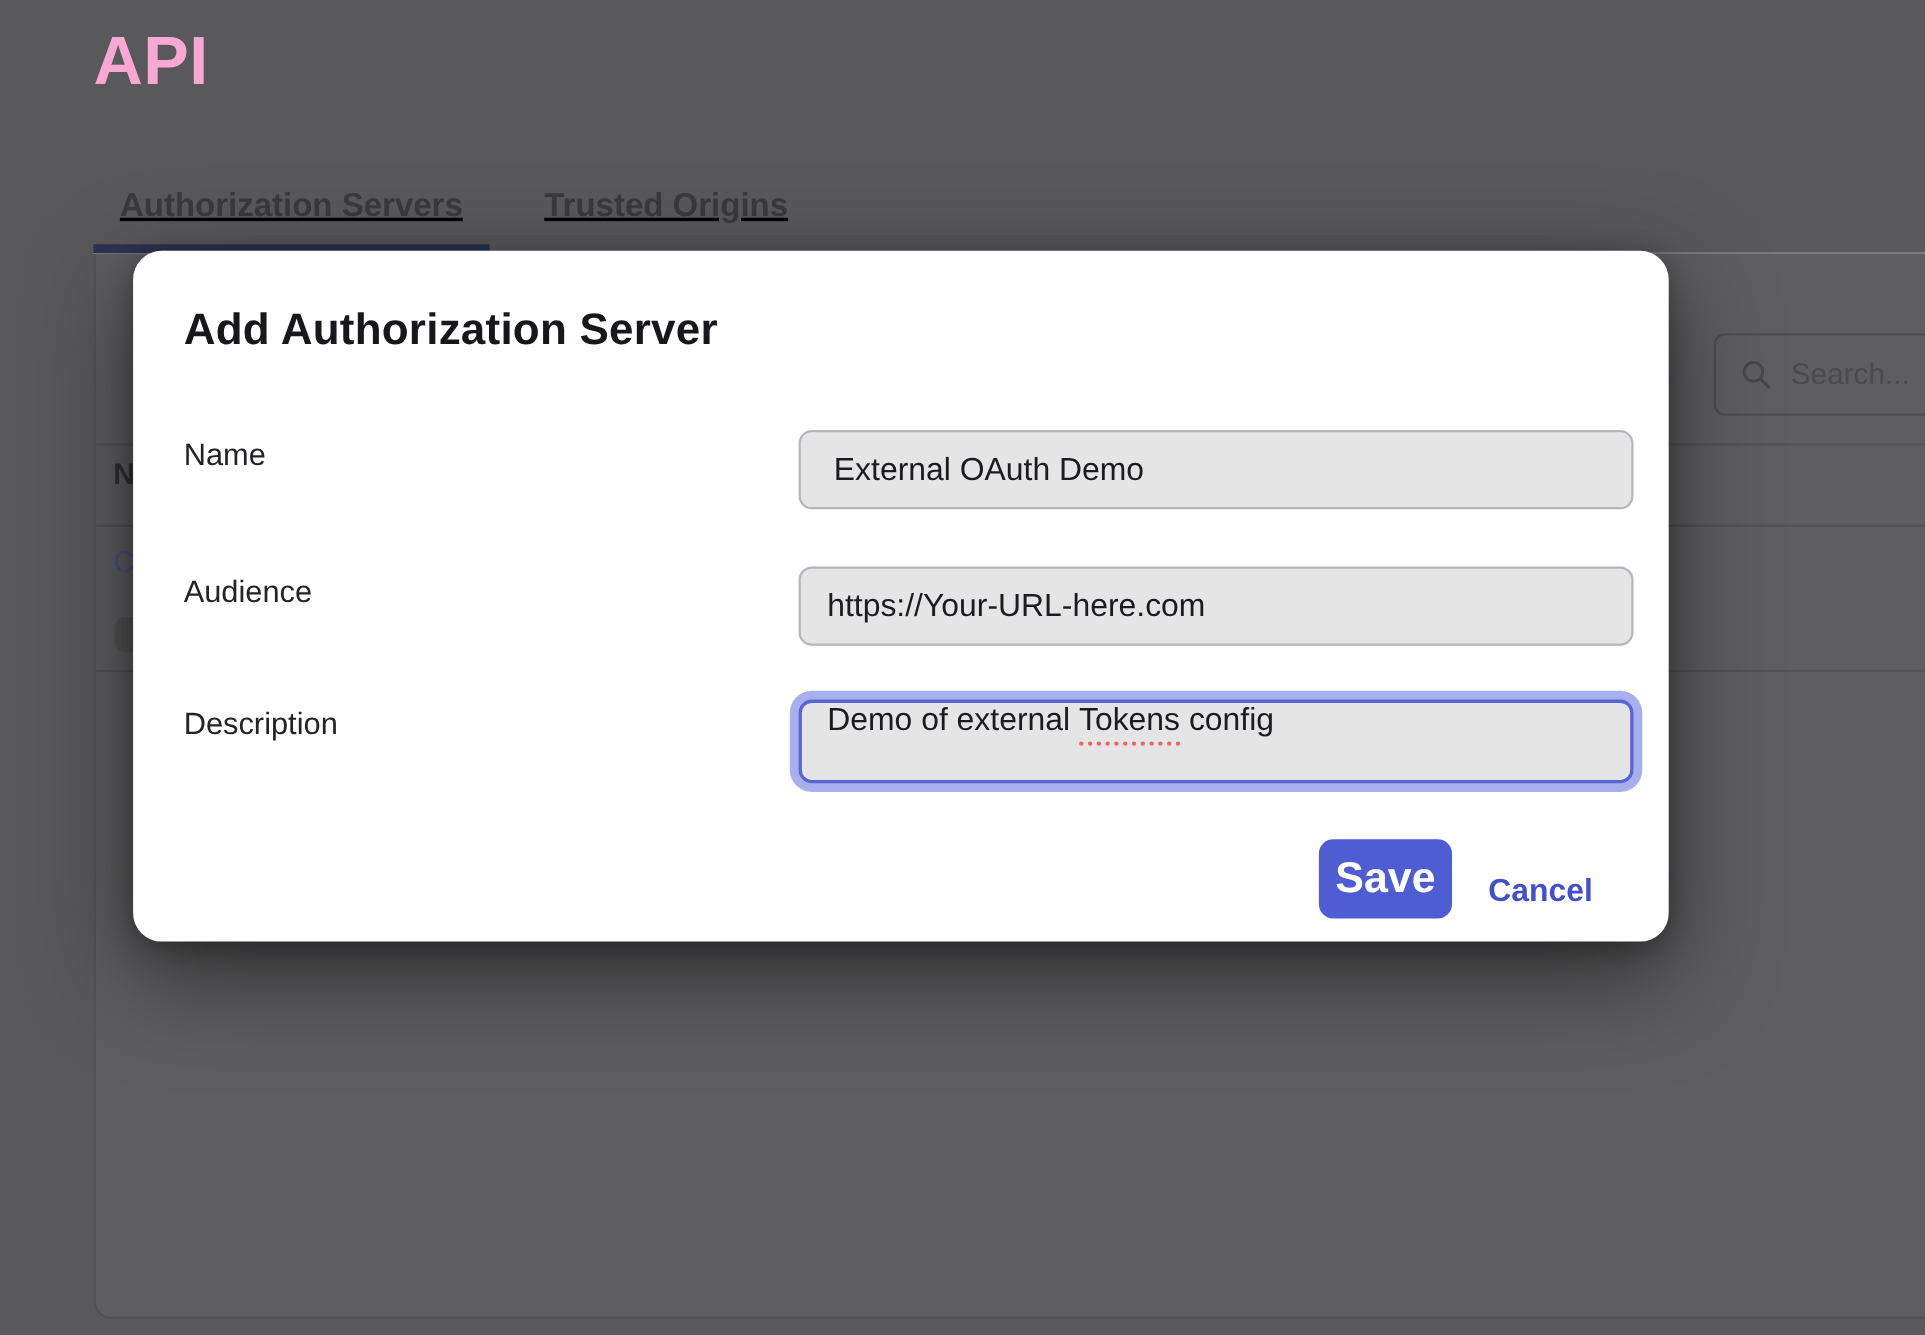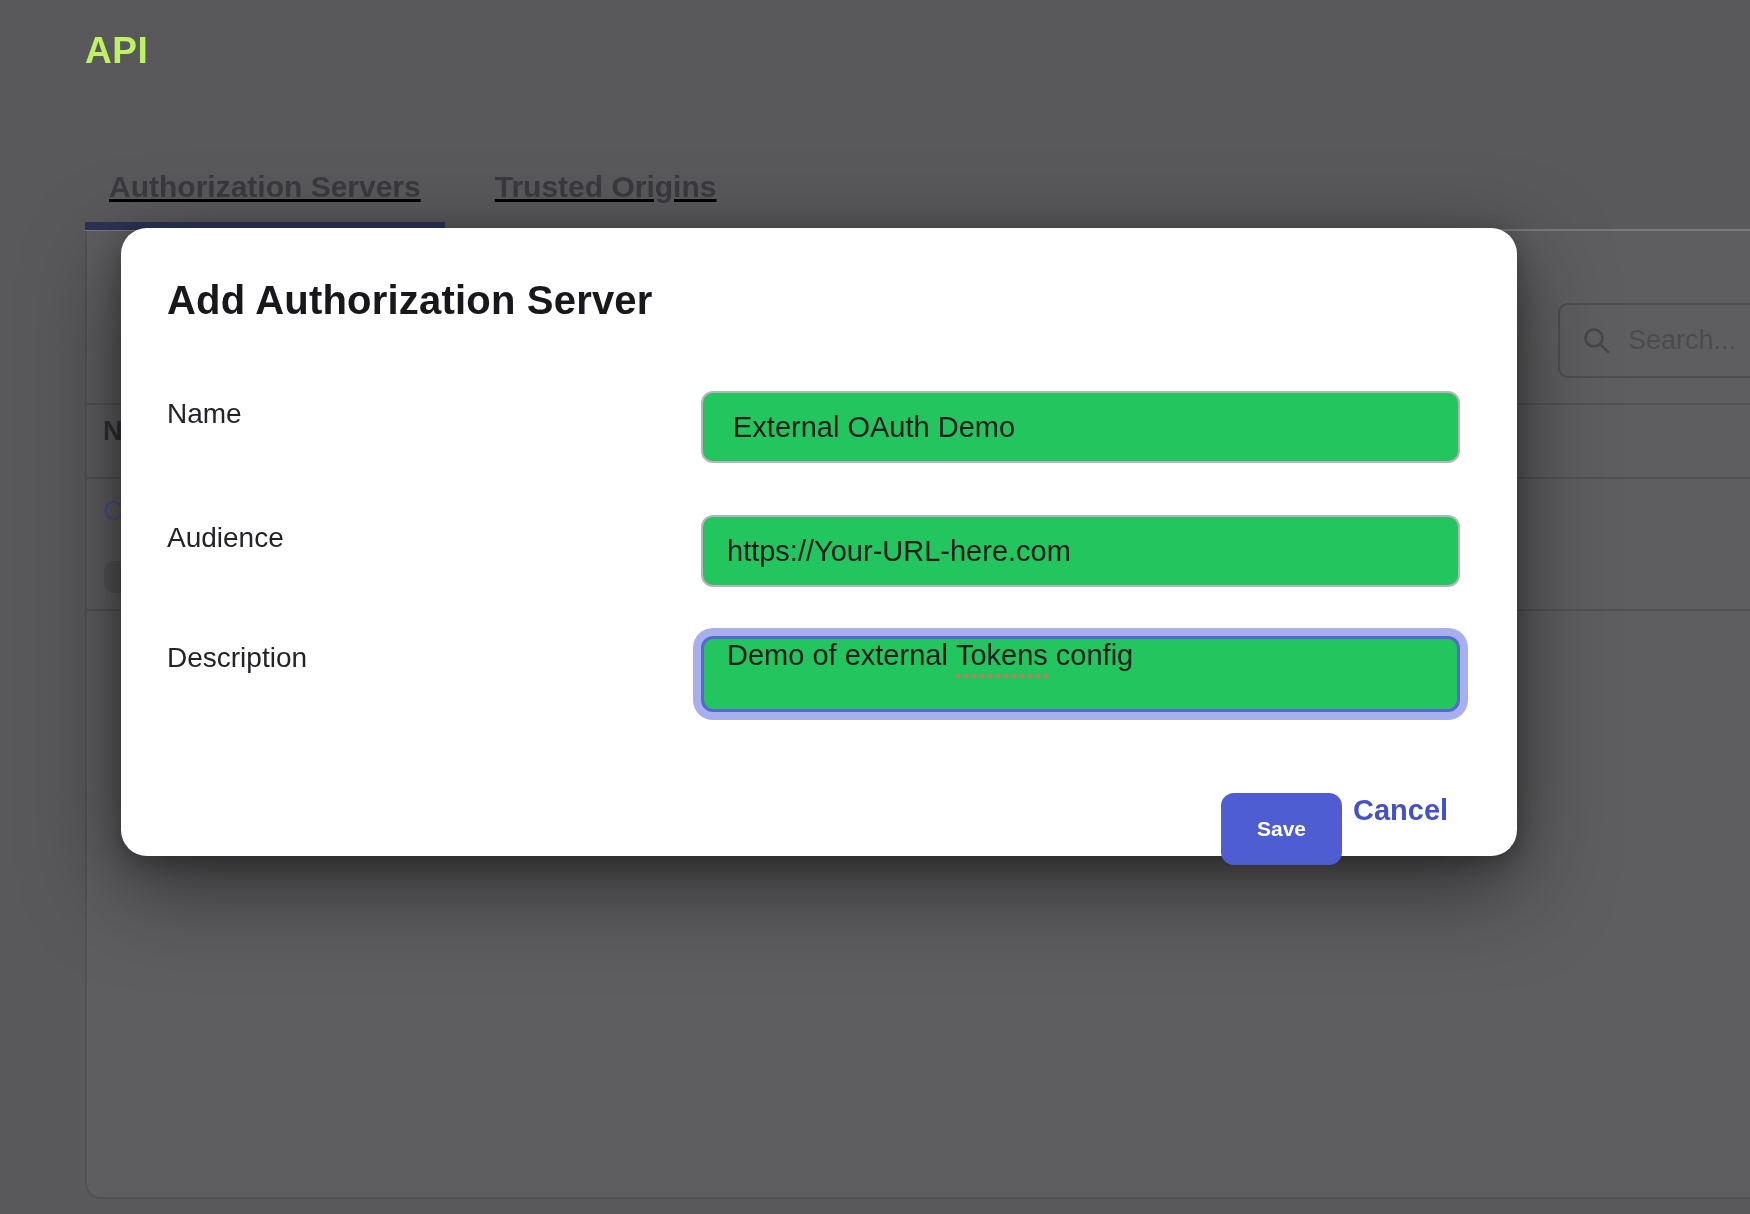--- a/index.html
+++ b/index.html
@@ -6,22 +6,22 @@
   html,body { width:1750px; height:1214px; overflow:hidden; }
   body {
     font-family:"Liberation Sans", sans-serif;
     background:#59595b;
     position:relative;
     -webkit-font-smoothing:antialiased;
   }
 
   
   .page-title {
-    position:absolute; left:85px; top:30px;
-    font-size:37px; font-weight:700; color:#bef264; letter-spacing:.5px;
+    position:absolute; left:85px; top:20px;
+    font-size:62px; font-weight:700; color:#f9a8d4; letter-spacing:.5px;
   }
   .tabs { position:absolute; left:85px; top:150px; display:flex; gap:26px; z-index:1;text-decoration:underline; }
   .tab {
     padding:0 24px; height:80px; line-height:74px;
     font-size:30px; font-weight:700; color:#3a3a3e;
     border-bottom:8px solid transparent; cursor:pointer; white-space:nowrap;
   }
   .tab.active { border-bottom-color:#2e3356; }
   .tabs-divider { position:absolute; left:85px; right:0; top:229px; height:2px; background:#7a7a7d; }
 
@@ -56,40 +56,40 @@
     box-shadow:0 30px 90px rgba(0,0,0,.5), 0 6px 24px rgba(0,0,0,.28);
   }
   .m-title {
     position:absolute; left:46px; top:50px;
     font-size:40px; font-weight:700; color:#18181c; letter-spacing:.2px;
   }
   .f-label { position:absolute; left:46px; font-size:28px; color:#232328; }
   .lbl-name { top:170px; } .lbl-audience { top:294px; } .lbl-desc { top:414px; }
 
   .f-input {
-    position:absolute; left:580px; width:759px; height:72px;
+    position:absolute; left:605px; width:759px; height:72px;
     border:2px solid #b5b5bb; border-radius:12px;
     font-family:"Liberation Sans", sans-serif;
-    font-size:29px; color:#1c1c20; padding:0 24px; outline:none; background:#22c55e;
+    font-size:29px; color:#1c1c20; padding:0 24px; outline:none; background:#e5e5e5;
   }
   .in-name { top:163px; padding-left:30px; }
   .in-audience { top:287px; }
   .in-desc {
     top:408px; height:76px;
     border:3px solid #5a64d4; box-shadow:0 0 0 8px #a7b0ec;
     display:flex; align-items:flex-start; padding-left:23px; white-space:pre;
   }
   .misspelled { border-bottom:4px dotted #e8695c; padding-bottom:2px; }
 
   .save-btn {
-    position:absolute; left:1100px; top:535px; width:121px; height:72px;
+    position:absolute; left:1078px; top:535px; width:121px; height:72px;
     background:#4f5dd3; border:none; border-radius:13px; cursor:pointer;
     color:#ffffff; font-family:"Liberation Sans", sans-serif;
-    font-size:21px; font-weight:700;
-    display:flex; align-items:center; justify-content:center;margin-top:30px;
+    font-size:39px; font-weight:700;
+    display:flex; align-items:center; justify-content:center;
   }
   .cancel-link {
     position:absolute; left:1232px; top:552px;
     font-size:29px; font-weight:700; color:#4350cd; cursor:pointer;margin-top:14px;
   }
 </style>
 </head>
 <body>
 
 <div class="page-title">API</div>

